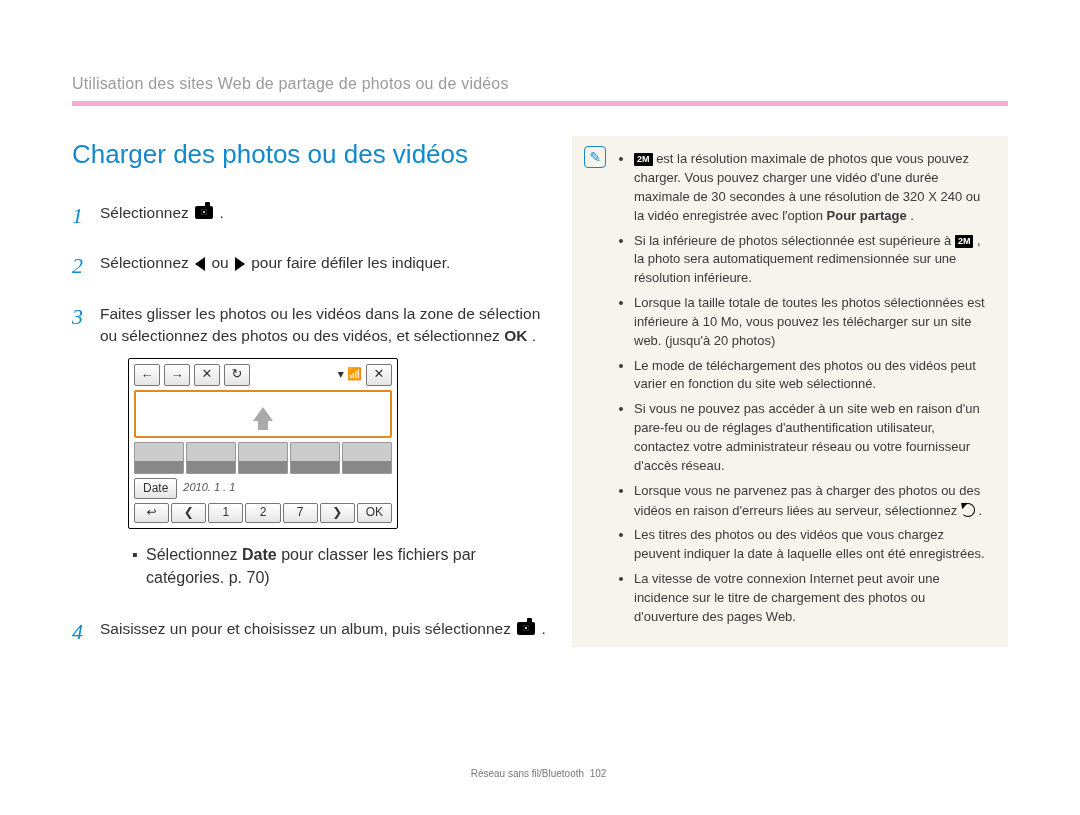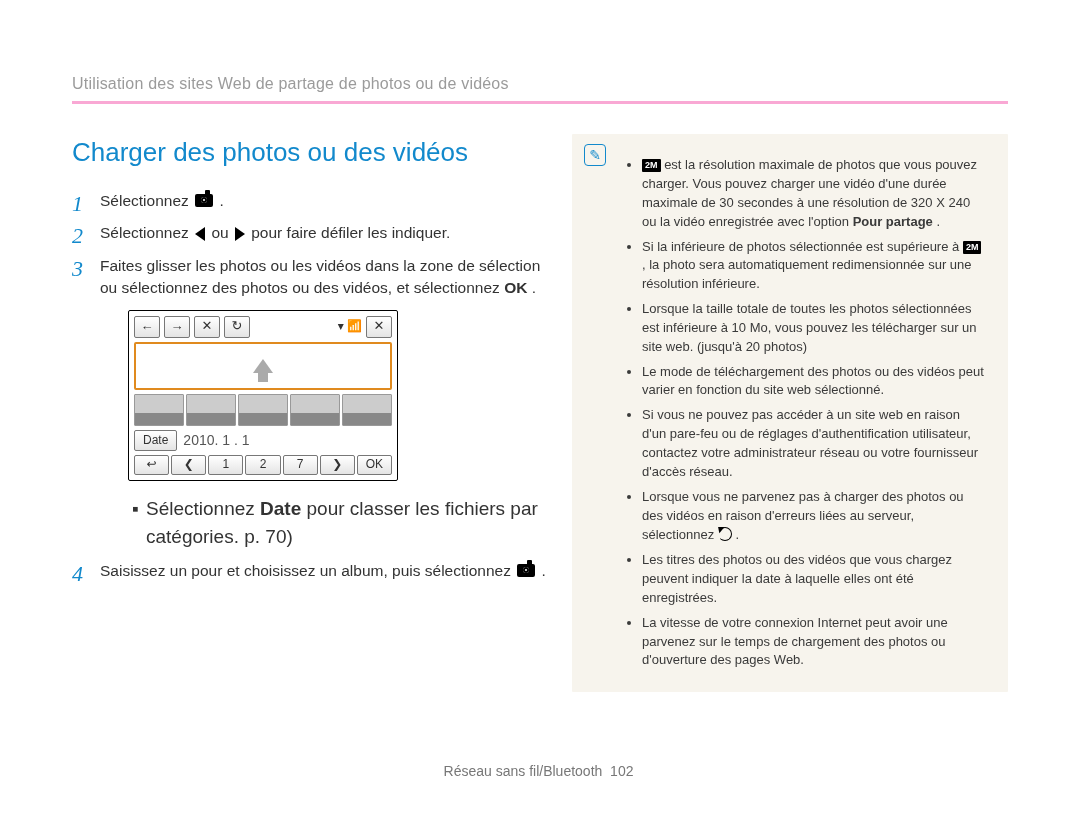--- a/index.html
+++ b/index.html
@@ -16,21 +16,21 @@
   }
   .page {
     box-sizing:border-box;
     padding:72px 72px 0 72px;
   }
   .running-head {
     color:#9b9b9b;
     font-size:16px;
     letter-spacing:0.2px;
     padding-bottom:6px;
-    border-bottom:3px solid #f9a8d4;
+    border-bottom:5px solid #f9a8d4;
     margin-bottom:30px;
   }
   .columns {
     display:flex;
     gap:24px;
   }
   .col-left {
     flex:0 0 476px;
   }
   .col-right {
@@ -47,20 +47,21 @@
     padding:0;
     margin:0;
     counter-reset:step;
   }
   ol.steps > li {
     position:relative;
     padding-left:28px;
     margin-bottom:10px;
     font-size:15.5px;
     color:#333;
+    margin-top:28px;
   }
   ol.steps > li::before {
     counter-increment:step;
     content:counter(step);
     position:absolute;
     left:0;
     top:-2px;
     font-style:italic;
     font-family: Georgia, 'Times New Roman', serif;
     font-size:22px;
@@ -183,42 +184,43 @@
     margin-bottom:4px;
   }
   .date-row .date-btn {
     border:1px solid #777;
     padding:1px 8px;
     font-size:12px;
     border-radius:2px;
     background:linear-gradient(#fff,#e4e4e4);
   }
   .date-row .date-val {
-    font-size:14px;
+    font-size:11px;
     color:#555;
+    font-style:italic;
   }
   .pager-row {
     display:flex;
     gap:2px;
   }
   .pager-row .pbtn {
     flex:1;
     border:1px solid #777;
     height:18px;
     font-size:12px;
     display:flex;
     align-items:center;
     justify-content:center;
     background:linear-gradient(#fff,#e4e4e4);
     color:#333;
     border-radius:2px;
   }
   .sub-bullet {
     margin-left:28px;
-    font-size:19px;
+    font-size:16px;
     padding-left:18px;
     position:relative;
     margin-bottom:4px;
   }
   .sub-bullet::before {
     content:"▪";
     position:absolute;
     left:4px;
     top:0;
   }
@@ -238,21 +240,21 @@
     height:20px;
     border:1.5px solid #1289cc;
     border-radius:4px;
     color:#1289cc;
     font-size:14px;
     display:flex;
     align-items:center;
     justify-content:center;
   }
   .note-box ul {
-    margin:8px;
+    margin:0;
     padding-left:16px;
   }
   .note-box ul > li {
     margin-bottom:6px;
   }
   .tag-2m {
     display:inline-block;
     background:#000;
     color:#fff;
     font-size:9px;
@@ -281,21 +283,21 @@
     border-right:4px solid transparent;
     border-bottom:5px solid #000;
     transform:rotate(-50deg);
   }
   .footer {
     position:absolute;
     bottom:34px;
     left:0;
     width:1077px;
     text-align:center;
-    font-size:14px;
+    font-size:10px;
     color:#777;
   }
 </style>
 </head>
 <body>
 
 <div class="page">
 
   <div class="running-head">Utilisation des sites Web de partage de photos ou de vidéos</div>
 
@@ -401,21 +403,21 @@
           </li>
           <li>Lorsque la taille totale de toutes les photos sélectionnées est inférieure à 10 Mo, vous pouvez les télécharger sur un site web. (jusqu'à 20 photos)</li>
           <li>Le mode de téléchargement des photos ou des vidéos peut varier en fonction du site web sélectionné.</li>
           <li>Si vous ne pouvez pas accéder à un site web en raison d'un pare-feu ou de réglages d'authentification utilisateur, contactez votre administrateur réseau ou votre fournisseur d'accès réseau.</li>
           <li>
             <span>Lorsque vous ne parvenez pas à charger des photos ou des vidéos en raison d'erreurs liées au serveur, sélectionnez </span>
             <span class="refresh-glyph"></span>
             <span>.</span>
           </li>
           <li>Les titres des photos ou des vidéos que vous chargez peuvent indiquer la date à laquelle elles ont été enregistrées.</li>
-          <li>La vitesse de votre connexion Internet peut avoir une parvenez sur le temps de chargement des photos ou d'ouverture des pages Web.</li>
+          <li>La vitesse de votre connexion Internet peut avoir une incidence sur le titre de chargement des photos ou d'ouverture des pages Web.</li>
         </ul>
       </div>
     </div>
 
   </div>
 </div>
 
 <div class="footer">
   <span>Réseau sans fil/Bluetooth</span>&nbsp;
   <span>102</span>

